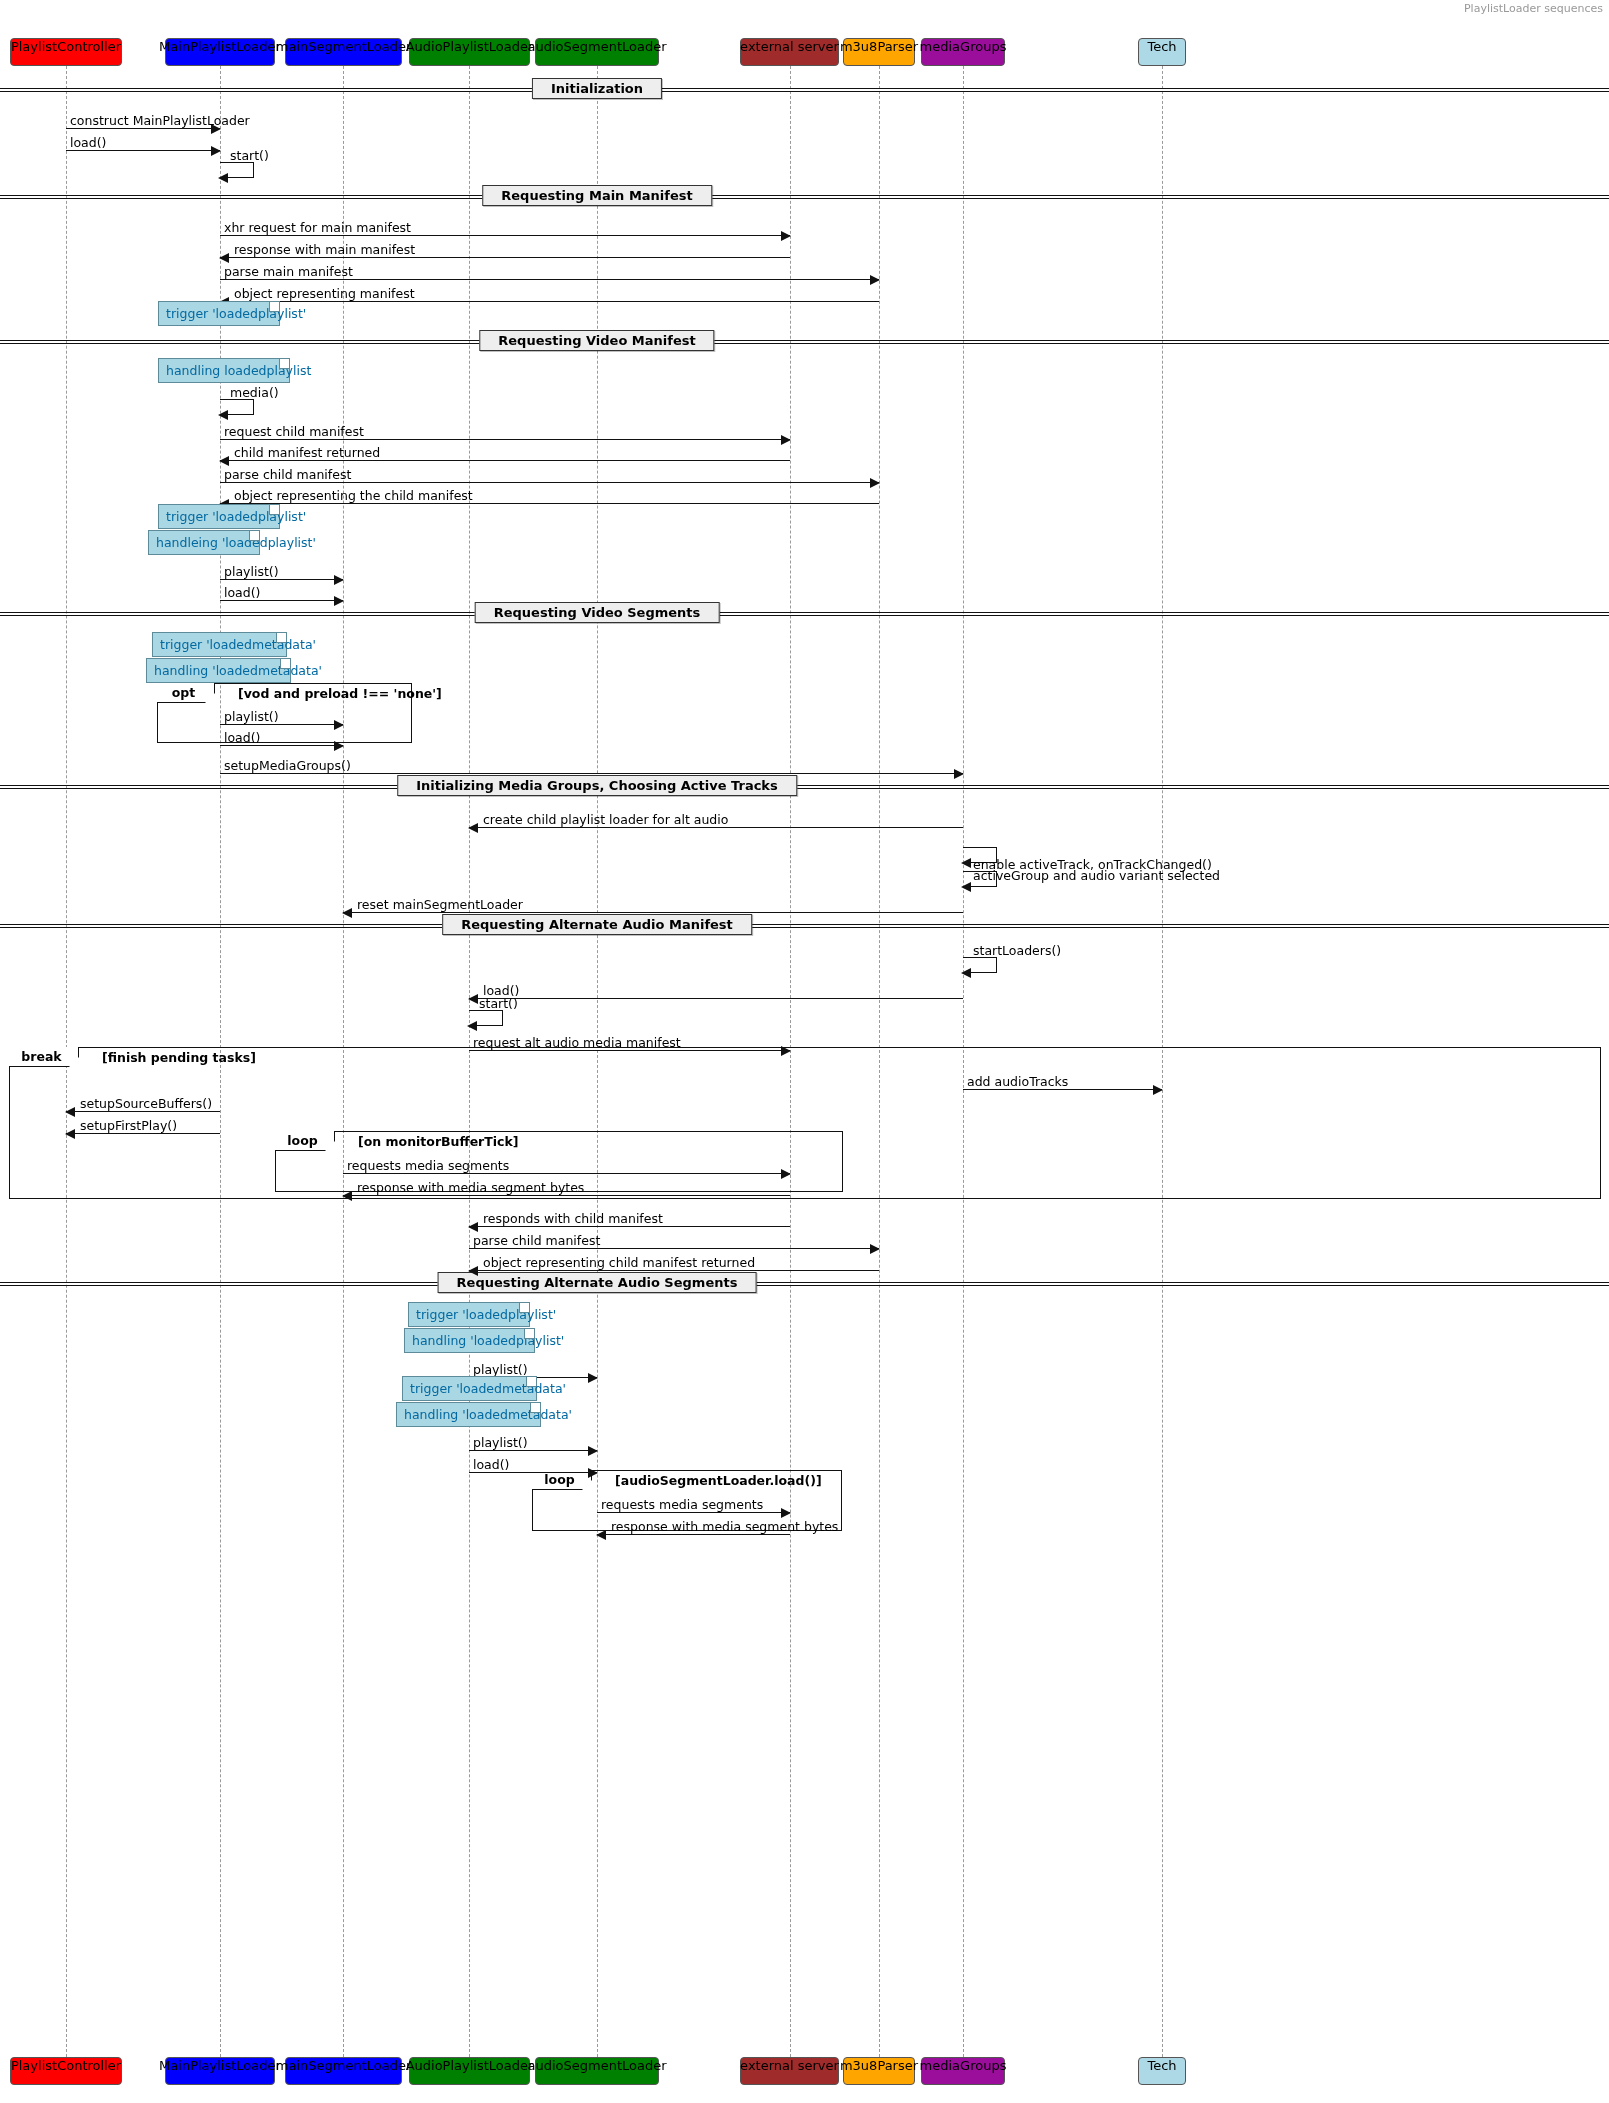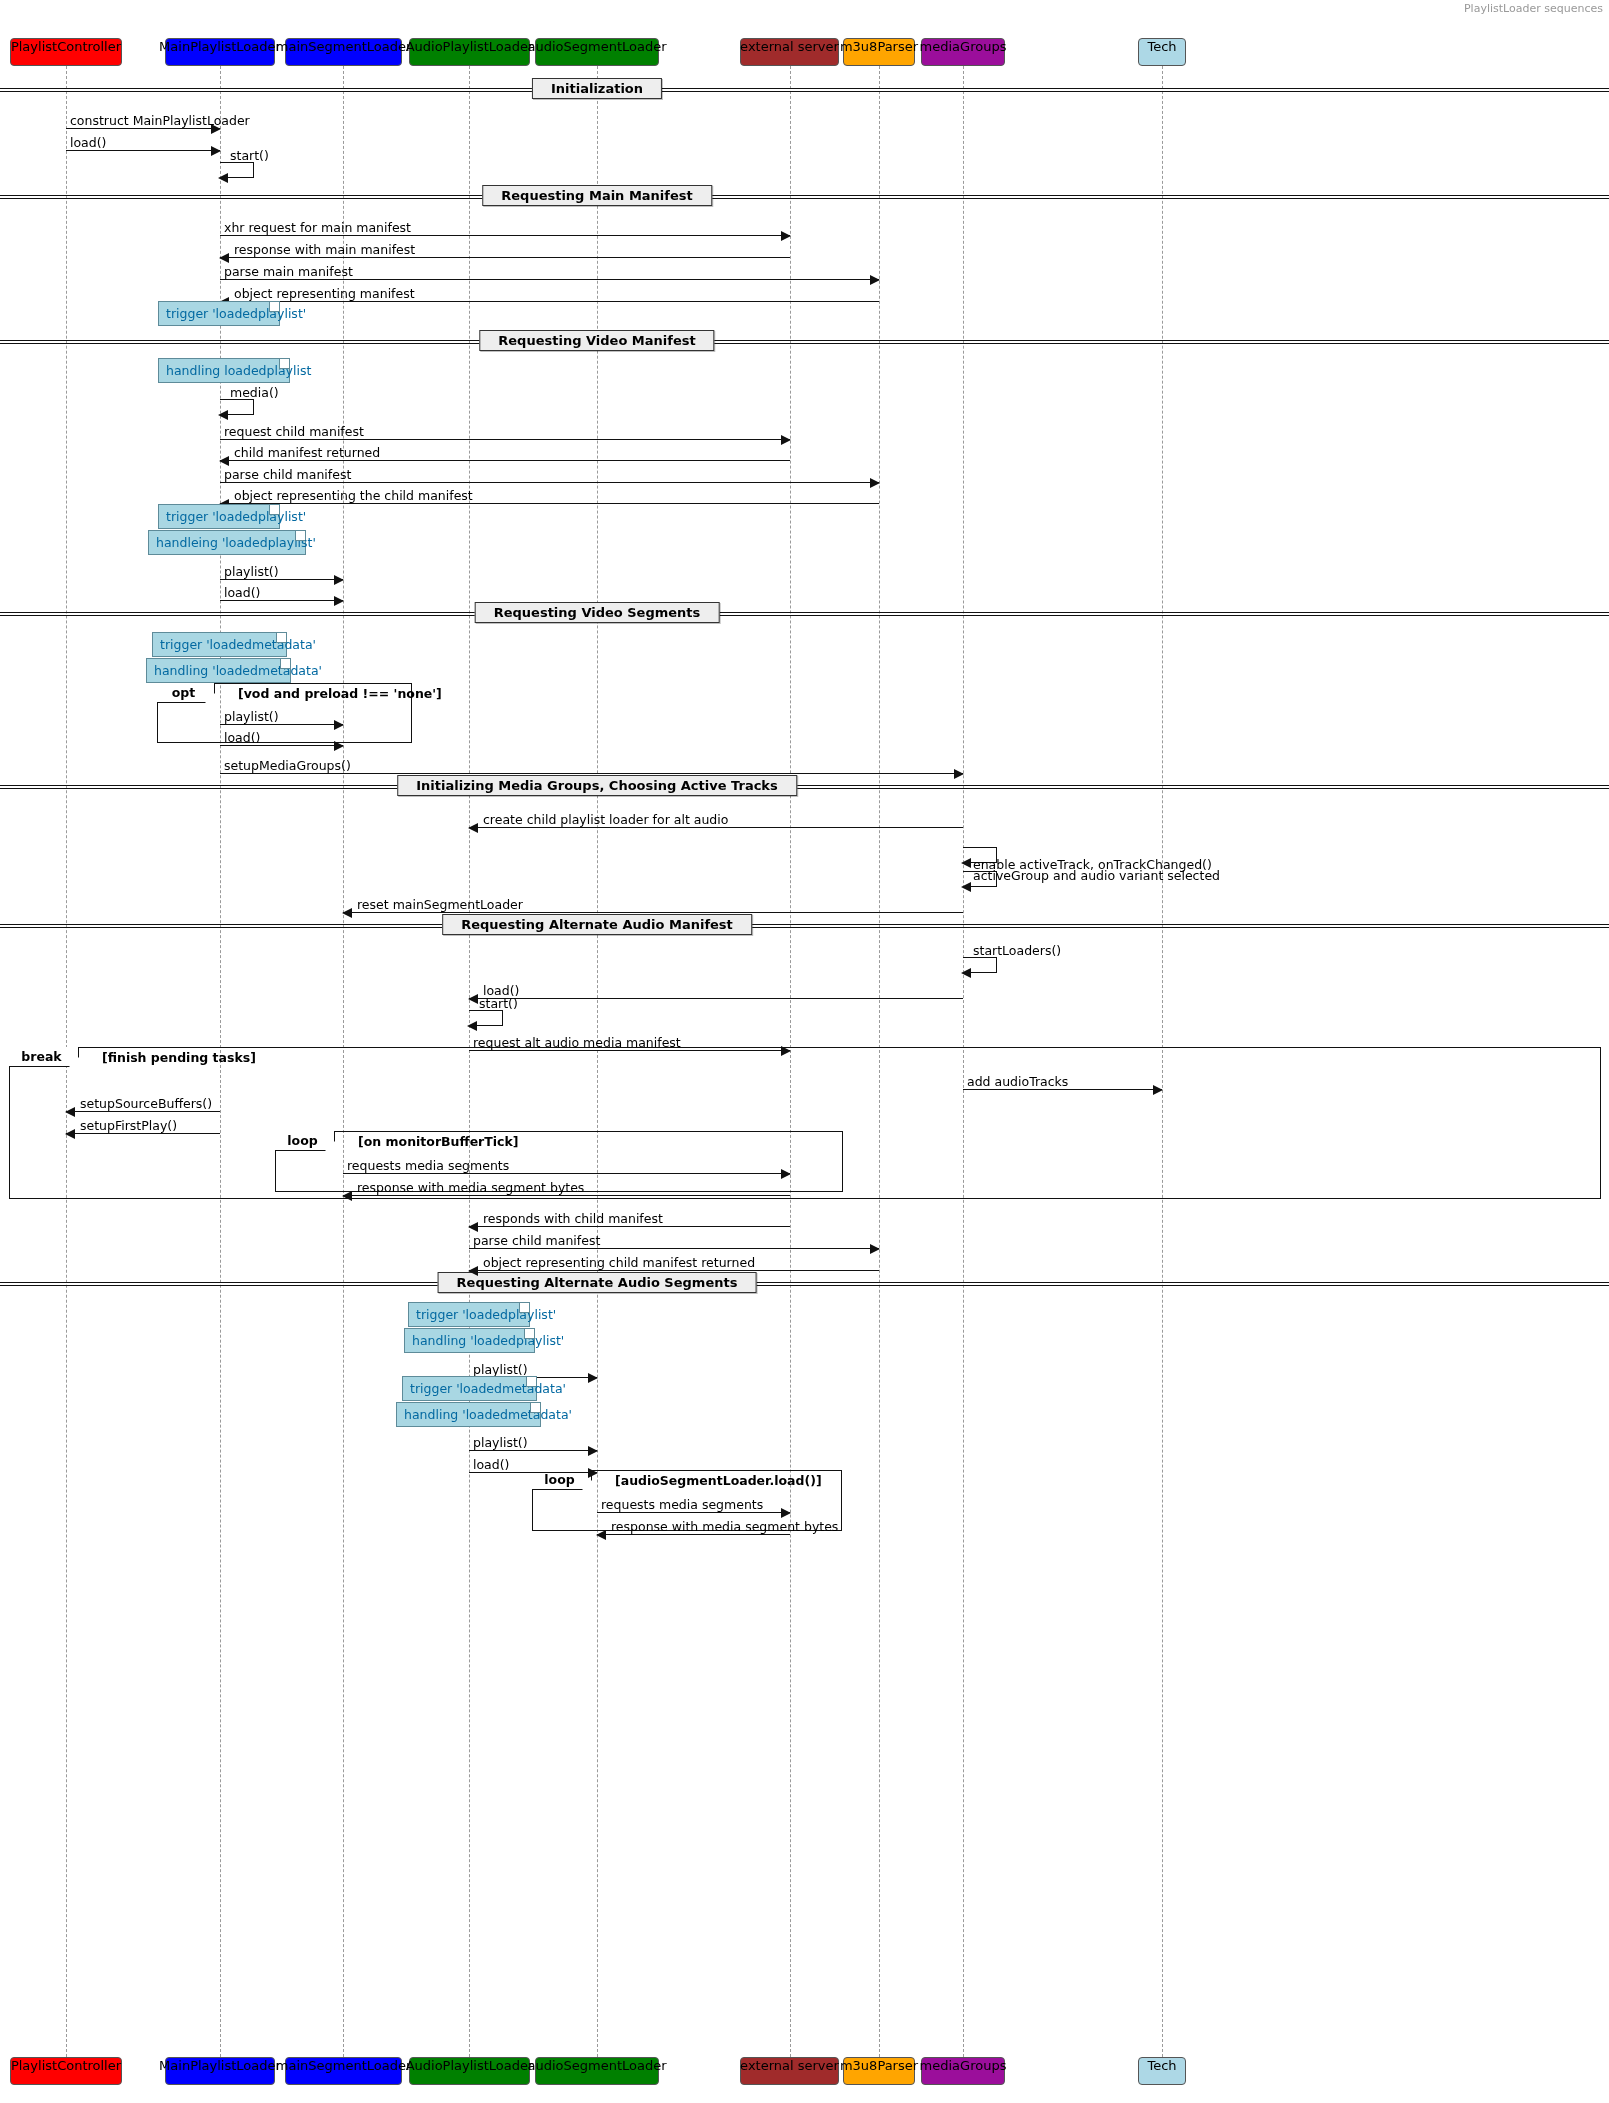--- a/index.html
+++ b/index.html
@@ -303,21 +303,21 @@
         <div class="arrowR"></div>
       </div>
       <div class="msg-label" style="left: 601px; top: 1497px;">requests media segments</div>
       <div class="msg" style="left: 597px; top: 1534px; width: 193px;">
         <div class="arrowL"></div>
       </div>
       <div class="msg-label" style="left: 611px; top: 1519px;">response with media segment bytes</div>
       <div class="note" style="left: 158px; top: 301px; width: 122px;"><span>trigger 'loadedplaylist'</span><div class="fold"></div></div>
       <div class="note" style="left: 158px; top: 358px; width: 132px;"><span>handling loadedplaylist</span><div class="fold"></div></div>
       <div class="note" style="left: 158px; top: 504px; width: 122px;"><span>trigger 'loadedplaylist'</span><div class="fold"></div></div>
-      <div class="note" style="left: 148px; top: 530px; width: 158px;"><span>handleing 'loadedplaylist'</span><div class="fold"></div></div>
+      <div class="note" style="left: 148px; top: 530px; width: 112px;"><span>handleing 'loadedplaylist'</span><div class="fold"></div></div>
       <div class="note" style="left: 152px; top: 632px; width: 135px;"><span>trigger 'loadedmetadata'</span><div class="fold"></div></div>
       <div class="note" style="left: 146px; top: 658px; width: 145px;"><span>handling 'loadedmetadata'</span><div class="fold"></div></div>
       <div class="note" style="left: 408px; top: 1302px; width: 122px;"><span>trigger 'loadedplaylist'</span><div class="fold"></div></div>
       <div class="note" style="left: 404px; top: 1328px; width: 131px;"><span>handling 'loadedplaylist'</span><div class="fold"></div></div>
       <div class="note" style="left: 402px; top: 1376px; width: 135px;"><span>trigger 'loadedmetadata'</span><div class="fold"></div></div>
       <div class="note" style="left: 396px; top: 1402px; width: 145px;"><span>handling 'loadedmetadata'</span><div class="fold"></div></div>
     </div>
 </div>
 
 </body></html>

